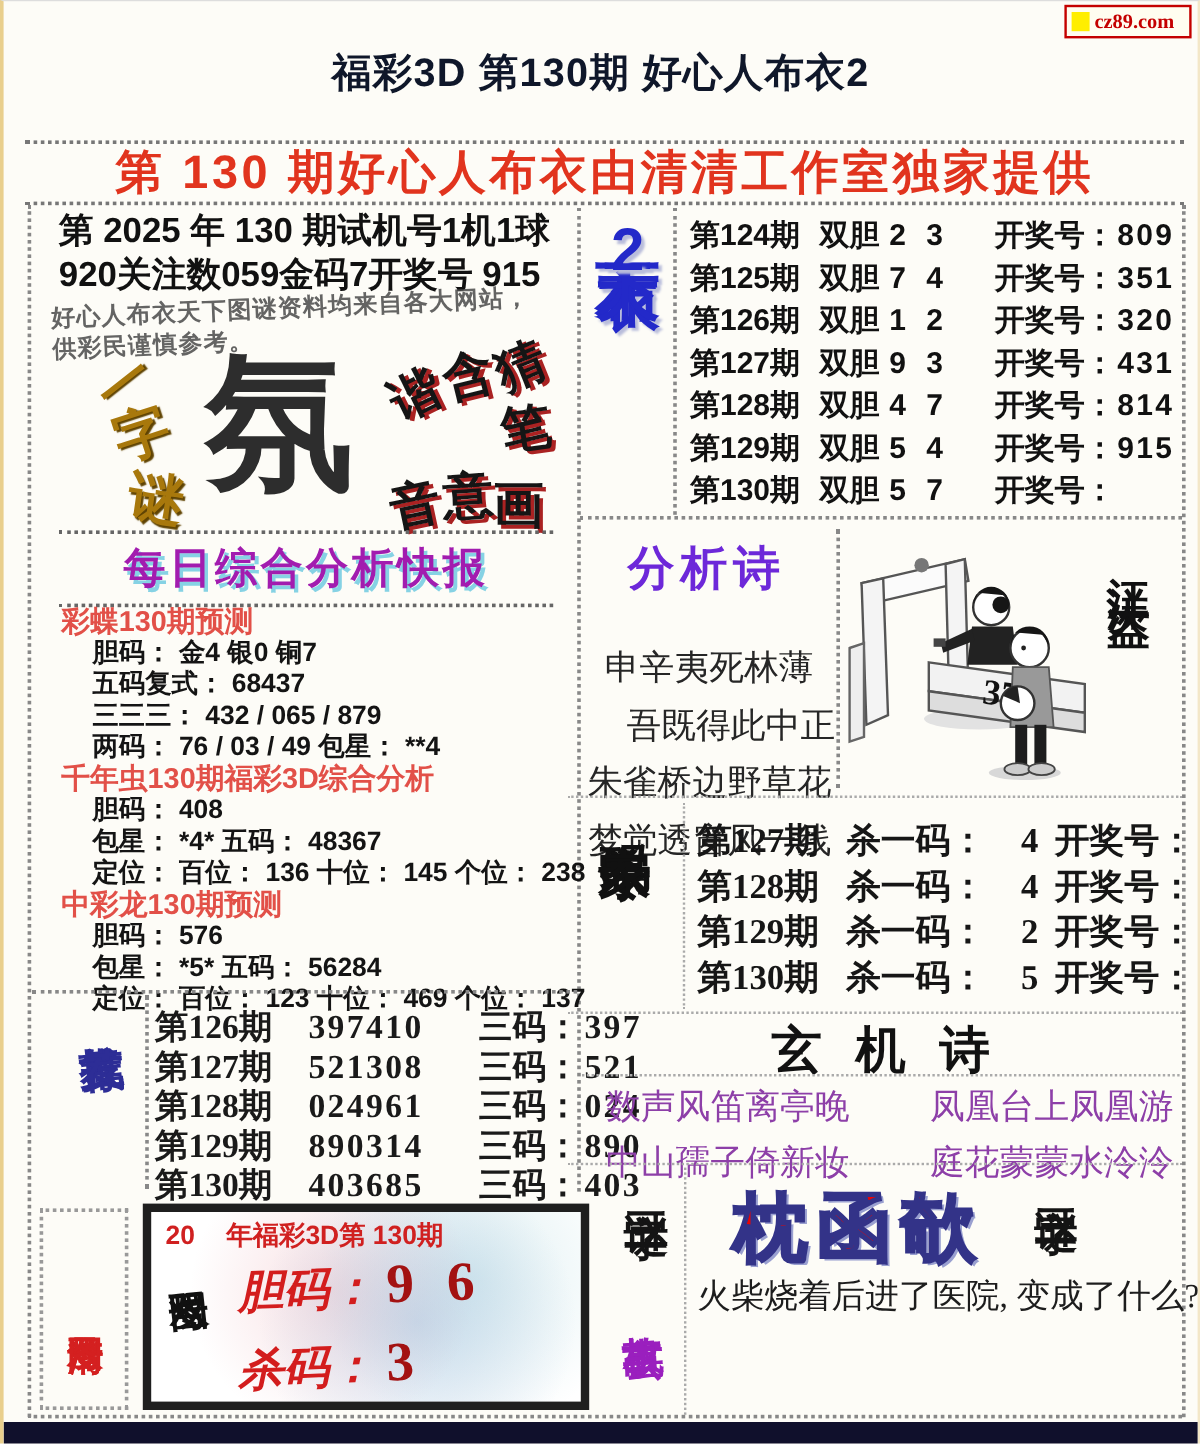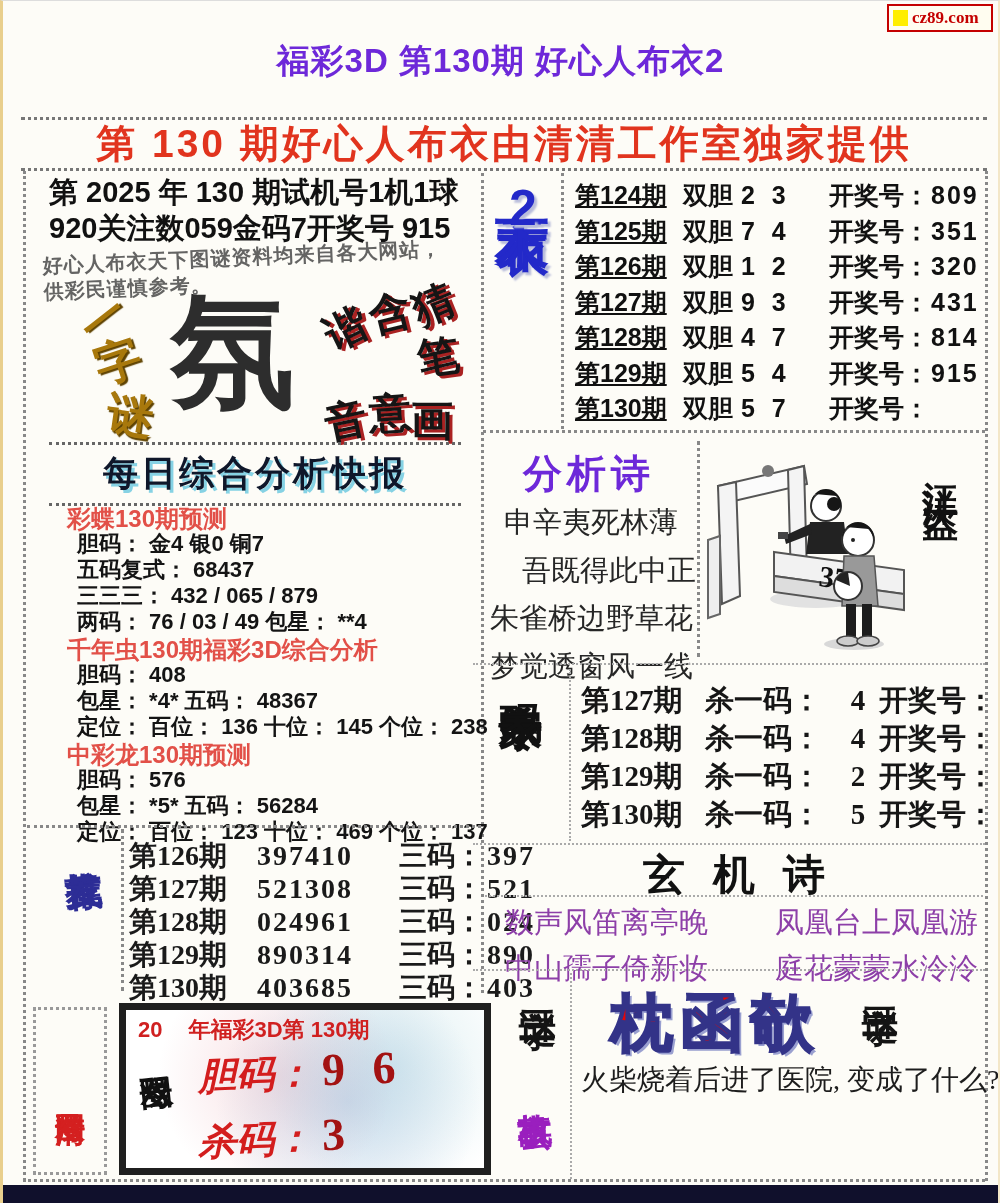--- a/index.html
+++ b/index.html
@@ -9,21 +9,21 @@
   .abs { position:absolute; }
   .vtext { writing-mode:vertical-rl; text-orientation:upright; }
   .dot-h { position:absolute; border-top:3px dotted #888; height:0; }
   .dot-v { position:absolute; border-left:3px dotted #888; width:0; }
 
   .logo { top:3px; right:5px; width:106px; height:28px; border:2px solid #c40000; background:#fffdf0;
           display:flex; align-items:center; gap:4px; padding:0 4px; }
   .logo-sq { width:15px; height:16px; background:#ffee00; }
   .logo-tx { color:#c40000; font-family:"Liberation Serif",serif; font-weight:bold; font-size:17px; }
 
-  .page-title { top:38px; left:0; width:100%; text-align:center; font-size:33px; font-weight:bold; color:#6d28d9; letter-spacing:1px; }
+  .page-title { top:38px; left:0; width:100%; text-align:center; font-size:33px; font-weight:bold; color:#0f172a; letter-spacing:1px; }
 
   .banner { top:116px; left:18px; width:966px; height:54px; border-top:3px dotted #777; border-bottom:3px dotted #777;
             display:flex; align-items:center; justify-content:center; font-size:39px; font-weight:bold;
             color:#e1341e; letter-spacing:3px; white-space:nowrap;text-align:right; }
 
   .info-line { left:46px; font-size:29px; font-weight:bold; color:#111; white-space:nowrap; }
   .note { left:40px; top:243px; transform:rotate(-2.5deg); font-size:20px; font-weight:bold; color:#4a4a4a;
           line-height:26px; letter-spacing:1px; opacity:.85; }
 
   .gold-ch { position:absolute; font-family:"Liberation Serif",serif; font-weight:900; font-size:46px;
@@ -32,31 +32,31 @@
               color:#2d2d2d; line-height:1.05; }
   .hint-ch { position:absolute; font-weight:900; font-size:42px; color:#151515; text-shadow:3px 3px 0 #a22; }
 
   .buyi { left:492px; top:176px; display:flex; flex-direction:column; align-items:center; color:#2329c9;
           text-shadow:3px 3px 2px #b9bddb; }
   .buyi-main { writing-mode:vertical-rl; text-orientation:upright; font-size:54px; font-weight:900; line-height:56px; }
   .buyi-suf { font-size:50px; font-weight:900; margin-top:2px; }
 
   .dd-rows { left:572px; top:178px; width:412px; }
   .dd-row { display:flex; align-items:baseline; height:35.5px; font-size:25px; font-weight:bold; color:#111; white-space:nowrap; }
-  .dd-issue { width:108px;text-decoration:underline; }
+  .dd-issue { width:108px; }
   .dd-dl { margin-right:8px; }
   .dd-codes { width:74px; letter-spacing:5px; }
   .dd-ol { margin-left:14px; }
   .dd-res { margin-left:2px; letter-spacing:2px; }
 
   .daily-title { left:46px; top:441px; width:412px; border-top:3px dotted #666; border-bottom:3px dotted #666;
-                 padding:5px 0 6px 0; text-align:center; font-size:35px; font-weight:bold; color:#0f172a;
+                 padding:5px 0 6px 0; text-align:center; font-size:35px; font-weight:bold; color:#a21caf;
                  letter-spacing:3px; text-shadow:3px 3px 0 #86d2e4; white-space:nowrap; }
   .pred { left:48px; top:503px; width:428px; }
-  .pred .sec-t { font-size:24px; font-weight:bold; color:#e25048; line-height:25px; margin-top:2px; white-space:nowrap;margin-left:16px; }
+  .pred .sec-t { font-size:24px; font-weight:bold; color:#e25048; line-height:25px; margin-top:2px; white-space:nowrap; }
   .pred .sec-l { font-size:22px; font-weight:bold; color:#141414; line-height:26px; white-space:nowrap;margin-left:26px; }
 
   .fushi-label { left:58px; top:842px; font-family:"Liberation Serif",serif; font-weight:900; font-size:37px;
                  color:#2d2d96; line-height:37px; transform:rotate(-5deg); }
   .fushi-rows { left:126px; top:836px; }
   .fushi-row { display:flex; align-items:baseline; height:33px; font-family:"Liberation Serif",serif;
                font-size:28px; color:#1a1a1a; font-weight:bold; white-space:nowrap; }
   .fu-issue { width:128px; }
   .fu-six { width:128px; letter-spacing:2px; }
   .fu-tl { margin-left:14px; }
@@ -271,21 +271,21 @@
     <div class="sh-line" style="left:72px; top:34px;">
       <span class="sh-lab">胆码：</span><span class="sh-val">9 6</span>
     </div>
     <div class="sh-line" style="left:72px; top:100px;">
       <span class="sh-lab">杀码：</span><span class="sh-val">3</span>
     </div>
   </div>
 
   <div class="abs ap-title">分析诗</div>
   <div class="abs ap-lines">
-    <div style="margin-left:14px;">申辛夷死林薄</div>
+    <div style="margin-left:14px;margin-top:35px;">申辛夷死林薄</div>
     <div style="margin-left:32px;">吾既得此中正</div>
     <div>朱雀桥边野草花</div>
     <div>梦觉透窗风一线</div>
   </div>
   <div class="dot-v" style="left:694px; top:440px; height:216px;"></div>
 
   <svg class="abs" style="left:703px; top:443px;" width="205" height="214" viewBox="0 0 205 214">
     <ellipse cx="148" cy="200" rx="30" ry="6" fill="#d8d8d8"></ellipse>
     <ellipse cx="110" cy="155" rx="46" ry="9" fill="#e2e2e2"></ellipse>
     <polygon points="12,42 98,22 101,40 15,60" fill="#fbfbfb" stroke="#555" stroke-width="2"></polygon>

